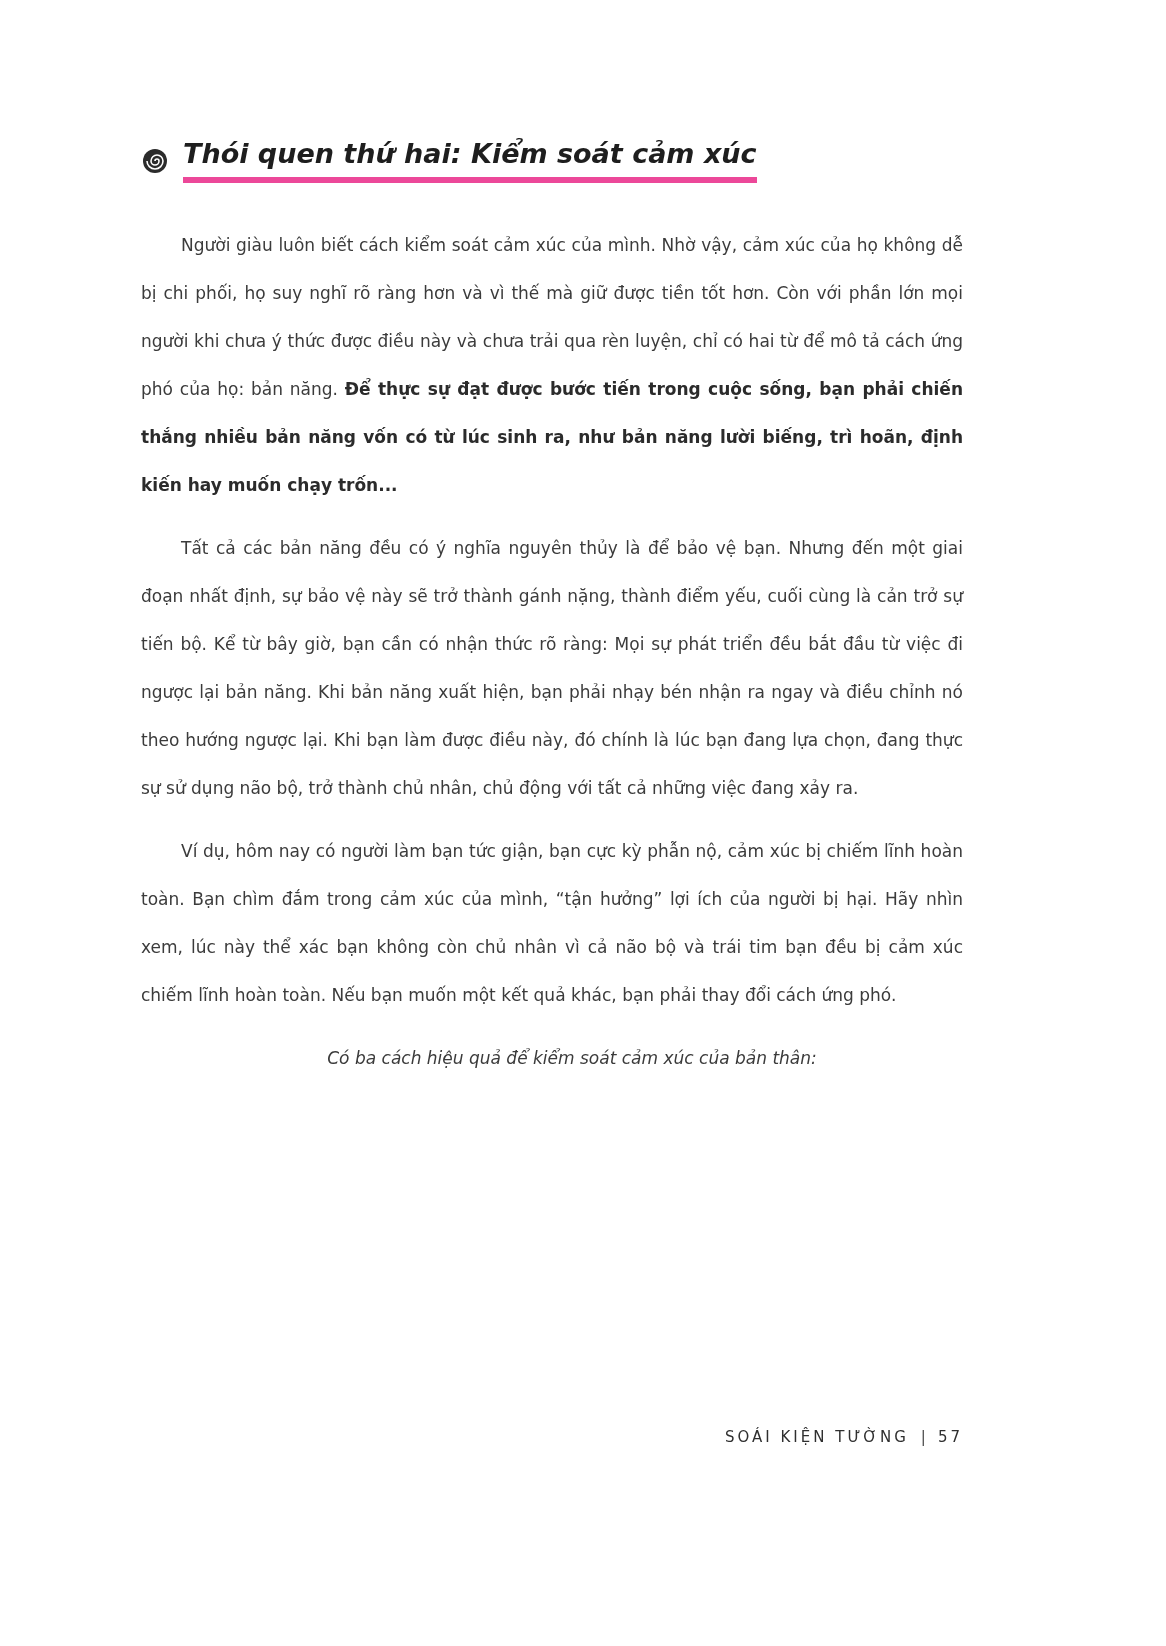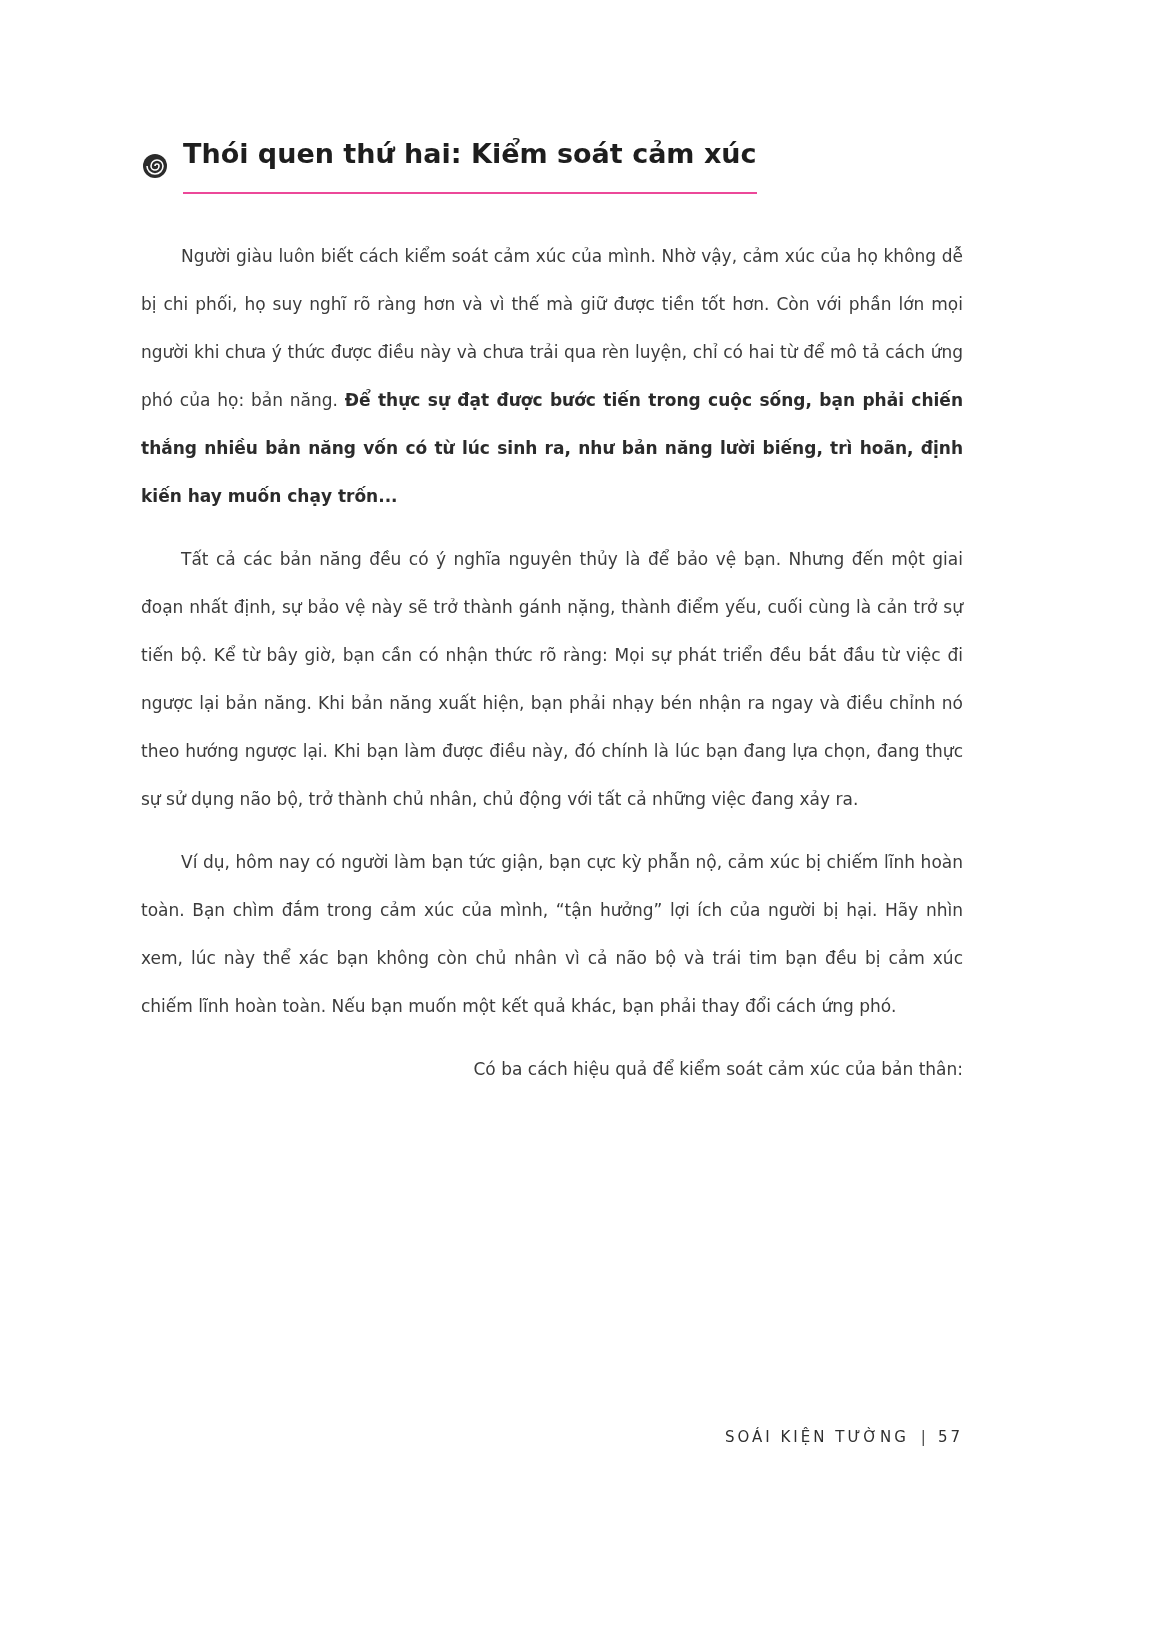--- a/index.html
+++ b/index.html
@@ -31,37 +31,39 @@
     color: #1e1e1e;
     line-height: 1.2;
   }
   .heading .icon {
     flex: 0 0 auto;
     width: 28px;
     height: 28px;
     display: inline-block;
   }
   .heading-text {
-    border-bottom: 2px solid #ec4899;
-    padding-bottom: 22px;
+    border-bottom: 6px solid #ec4899;
+    padding-bottom: 7px;
+    font-style: italic;
   }
   .body-p {
     font-size: 17px;
     line-height: 48px;
     text-align: justify;
     text-indent: 40px;
     margin: 0 0 15px 0;
     color: #3b3b3b;
   }
   .body-p strong {
     font-weight: bold;
     color: #2b2b2b;
   }
   .body-p.last {
-    text-align: right;
+    text-align: center;
+    font-style: italic;
   }
   .footer {
     position: absolute;
     left: 141px;
     top: 1428px;
     width: 822px;
     text-align: right;
     font-size: 15px;
     letter-spacing: 3px;
     color: #2f2f2f;

